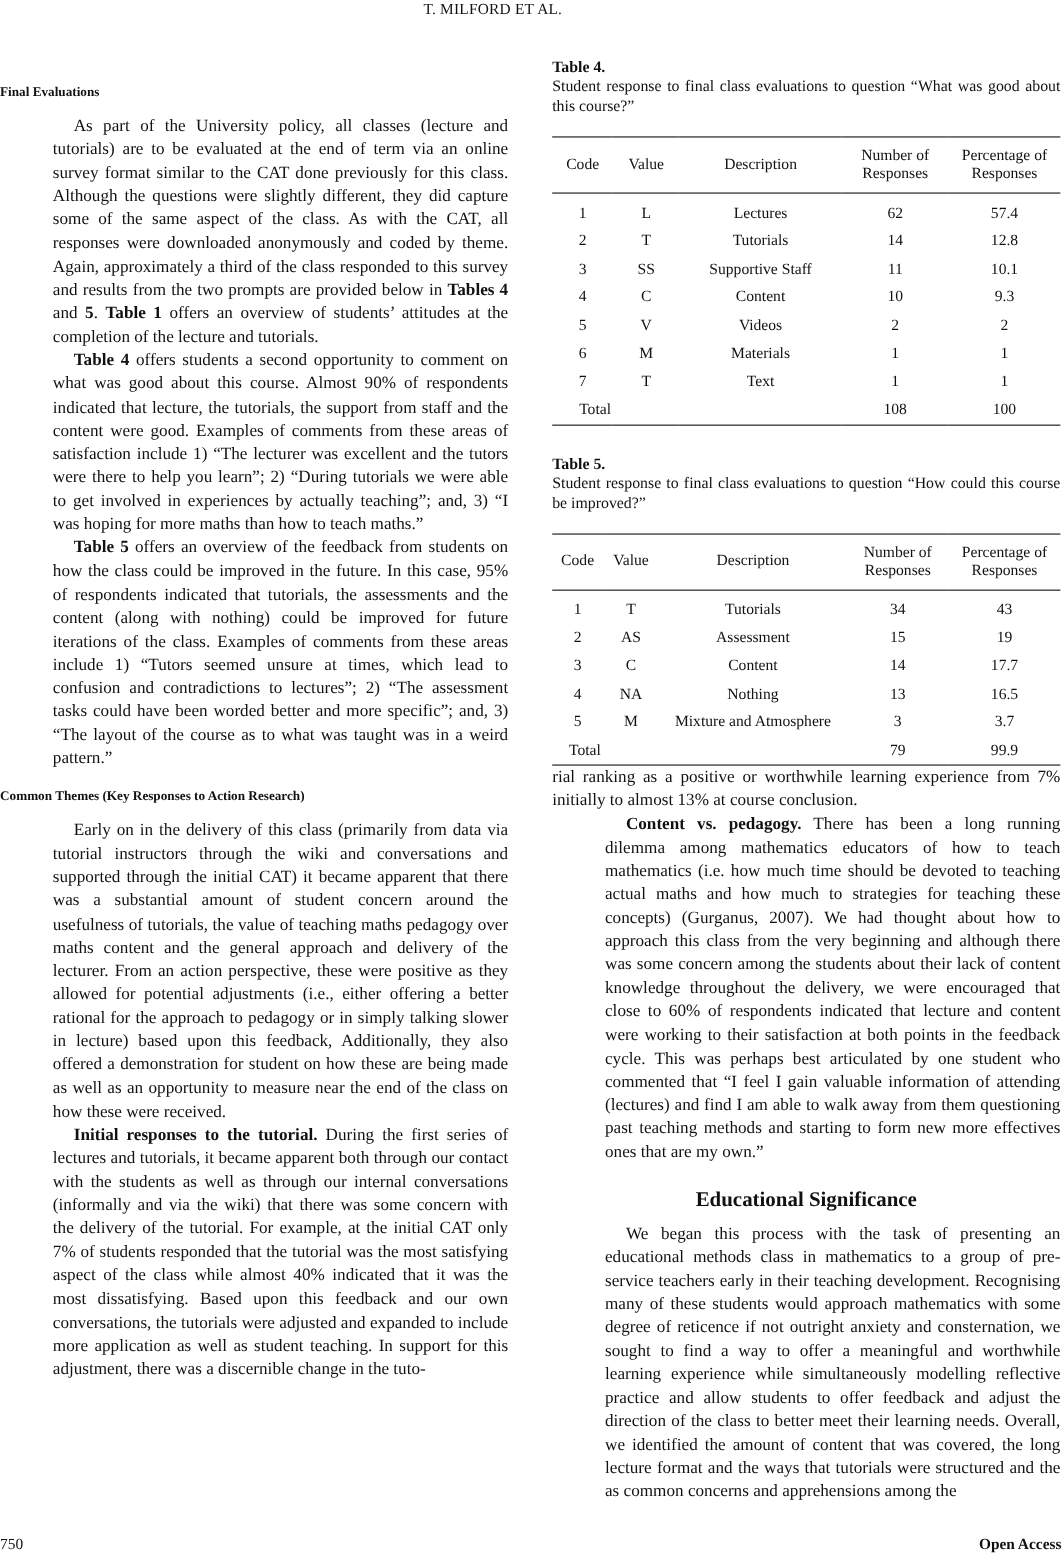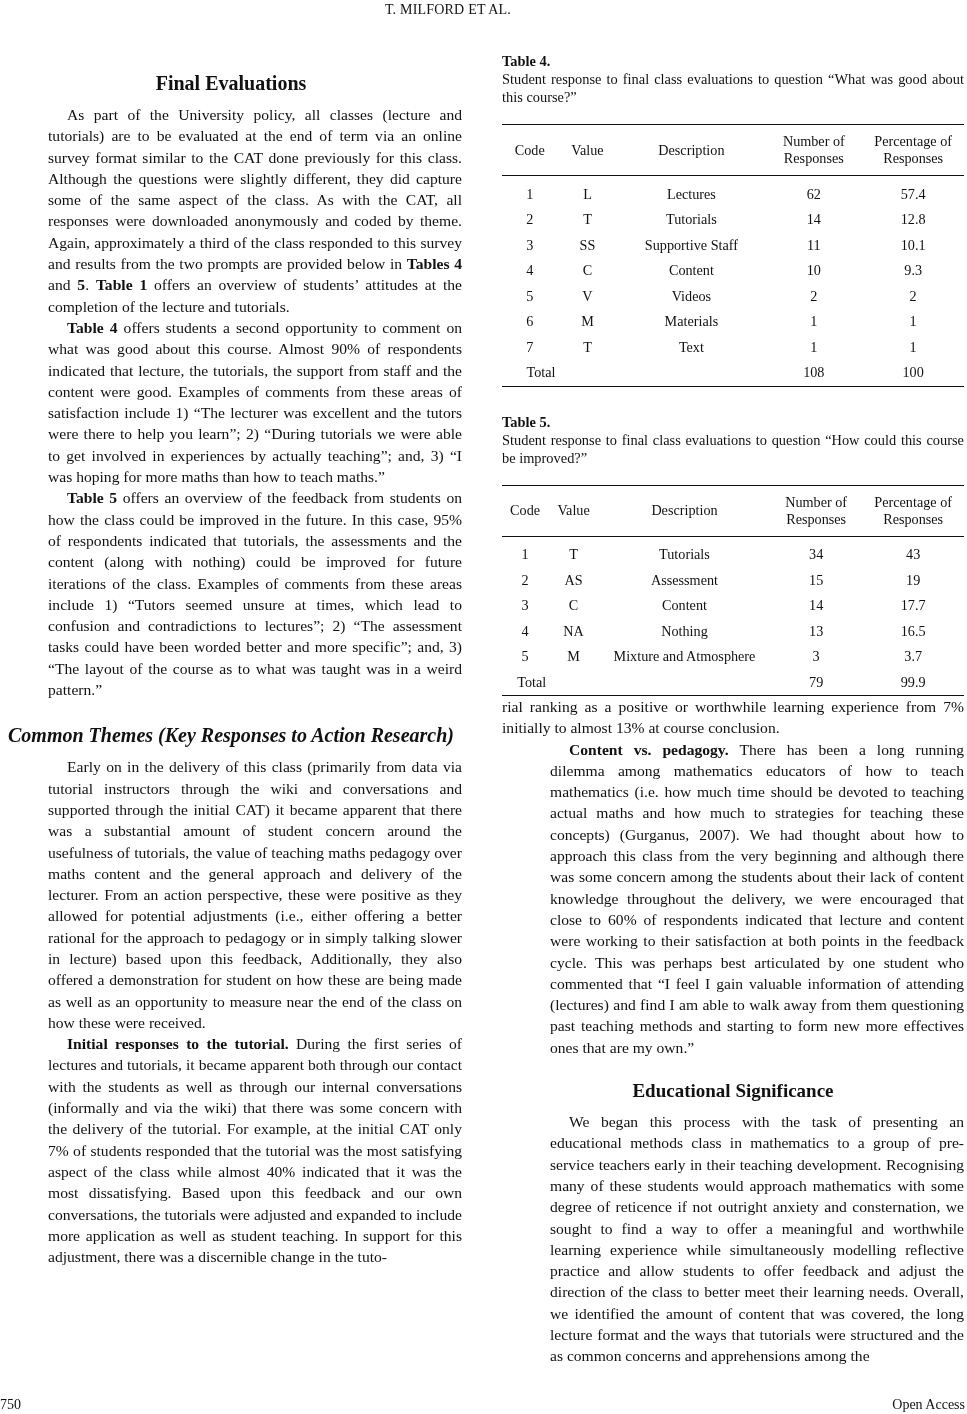--- a/index.html
+++ b/index.html
@@ -10,56 +10,56 @@
   .running-head {
     position: absolute; top: 2px; left: 0; width: 896px; text-align: center;
     font-size: 14px; letter-spacing: 0.2px;
   }
   .col { position: absolute; top: 52px; width: 462px; }
   .col-left { left: 0; }
   .col-right { left: 502px; }
   p { margin: 0; text-align: justify; line-height: 21.3px; }
   p.indent { text-indent: 19px; padding-left: 48px; }
   h2.sec {
-    font-family: "Liberation Serif", serif; font-weight: bold; font-size: 20px;
-    margin: 20px 0 10px 0; line-height: 22px; text-align: center;
+    font-family: "Liberation Serif", serif; font-weight: bold; font-size: 12px;
+    margin: 20px 0 10px 0; line-height: 22px;
   }
   h2.sec-center { text-align: center; font-size: 19px; margin: 22px 0 9px 0; }
   b { font-weight: bold; }
   .tbl-caption { font-size: 14.4px; line-height: 18px; margin: 0; }
   .tbl-caption .lbl { font-weight: bold; display: block; }
   table.data {
     width: 100%; border-collapse: collapse; margin-top: 18px; font-size: 14.2px;
     border-top: 1.6px solid #111; border-bottom: 1.6px solid #111;
   }
   table.data thead th {
     font-weight: normal; text-align: center; padding: 8px 2px; line-height: 17px;
     border-bottom: 1.4px solid #111; vertical-align: middle;
   }
   table.data tbody td { text-align: center; padding: 3px 2px; line-height: 19.5px; }
   table.data td.total-label { text-align: right; padding-left: 12px; }
   .footer-left { position: absolute; left: 0; top: 1397px; font-size: 14px; }
-  .footer-right { position: absolute; right: 2px; top: 1397px; font-size: 14px; }
+  .footer-right { position: absolute; right: 2px; top: 1397px; font-size: 14px; font-weight: bold; }
 </style>
 </head>
 <body>
 
 <div class="running-head">T. MILFORD   ET   AL.</div>
 
 <div class="col col-left">
 
   <h2 class="sec">Final Evaluations</h2>
 
   <p class="indent"><span>As part of the University policy, all classes (lecture and tutorials) are to be evaluated at the end of term via an online survey format similar to the CAT done previously for this class. Although the questions were slightly different, they did capture some of the same aspect of the class. As with the CAT, all responses were downloaded anonymously and coded by theme. Again, approximately a third of the class responded to this survey and results from the two prompts are provided below in</span> <b>Tables 4</b><span> and </span><b>5</b><span>. </span><b>Table 1</b><span> offers an overview of students’ attitudes at the completion of the lecture and tutorials.</span></p>
 
   <p class="indent"><b>Table 4</b><span> offers students a second opportunity to comment on what was good about this course. Almost 90% of respondents indicated that lecture, the tutorials, the support from staff and the content were good. Examples of comments from these areas of satisfaction include 1) “The lecturer was excellent and the tutors were there to help you learn”; 2) “During tutorials we were able to get involved in experiences by actually teaching”; and, 3) “I was hoping for more maths than how to teach maths.”</span></p>
 
   <p class="indent"><b>Table 5</b><span> offers an overview of the feedback from students on how the class could be improved in the future. In this case, 95% of respondents indicated that tutorials, the assessments and the content (along with nothing) could be improved for future iterations of the class. Examples of comments from these areas include 1) “Tutors seemed unsure at times, which lead to confusion and contradictions to lectures”; 2) “The assessment tasks could have been worded better and more specific”; and, 3) “The layout of the course as to what was taught was in a weird pattern.”</span></p>
 
-  <h2 class="sec" style="margin-top:24px;font-style:italic;">Common Themes (Key Responses to Action Research)</h2>
+  <h2 class="sec" style="margin-top:12px;">Common Themes (Key Responses to Action Research)</h2>
 
   <p class="indent">Early on in the delivery of this class (primarily from data via tutorial instructors through the wiki and conversations and supported through the initial CAT) it became apparent that there was a substantial amount of student concern around the usefulness of tutorials, the value of teaching maths pedagogy over maths content and the general approach and delivery of the lecturer. From an action perspective, these were positive as they allowed for potential adjustments (i.e., either offering a better rational for the approach to pedagogy or in simply talking slower in lecture) based upon this feedback, Additionally, they also offered a demonstration for student on how these are being made as well as an opportunity to measure near the end of the class on how these were received.</p>
 
   <p class="indent"><b>Initial responses to the tutorial.</b><span> During the first series of lectures and tutorials, it became apparent both through our contact with the students as well as through our internal conversations (informally and via the wiki) that there was some concern with the delivery of the tutorial. For example, at the initial CAT only 7% of students responded that the tutorial was the most satisfying aspect of the class while almost 40% indicated that it was the most dissatisfying. Based upon this feedback and our own conversations, the tutorials were adjusted and expanded to include more application as well as student teaching. In support for this adjustment, there was a discernible change in the tuto-</span></p>
 </div>
 
 <div class="col col-right">
 
   <div>
     <p class="tbl-caption">

